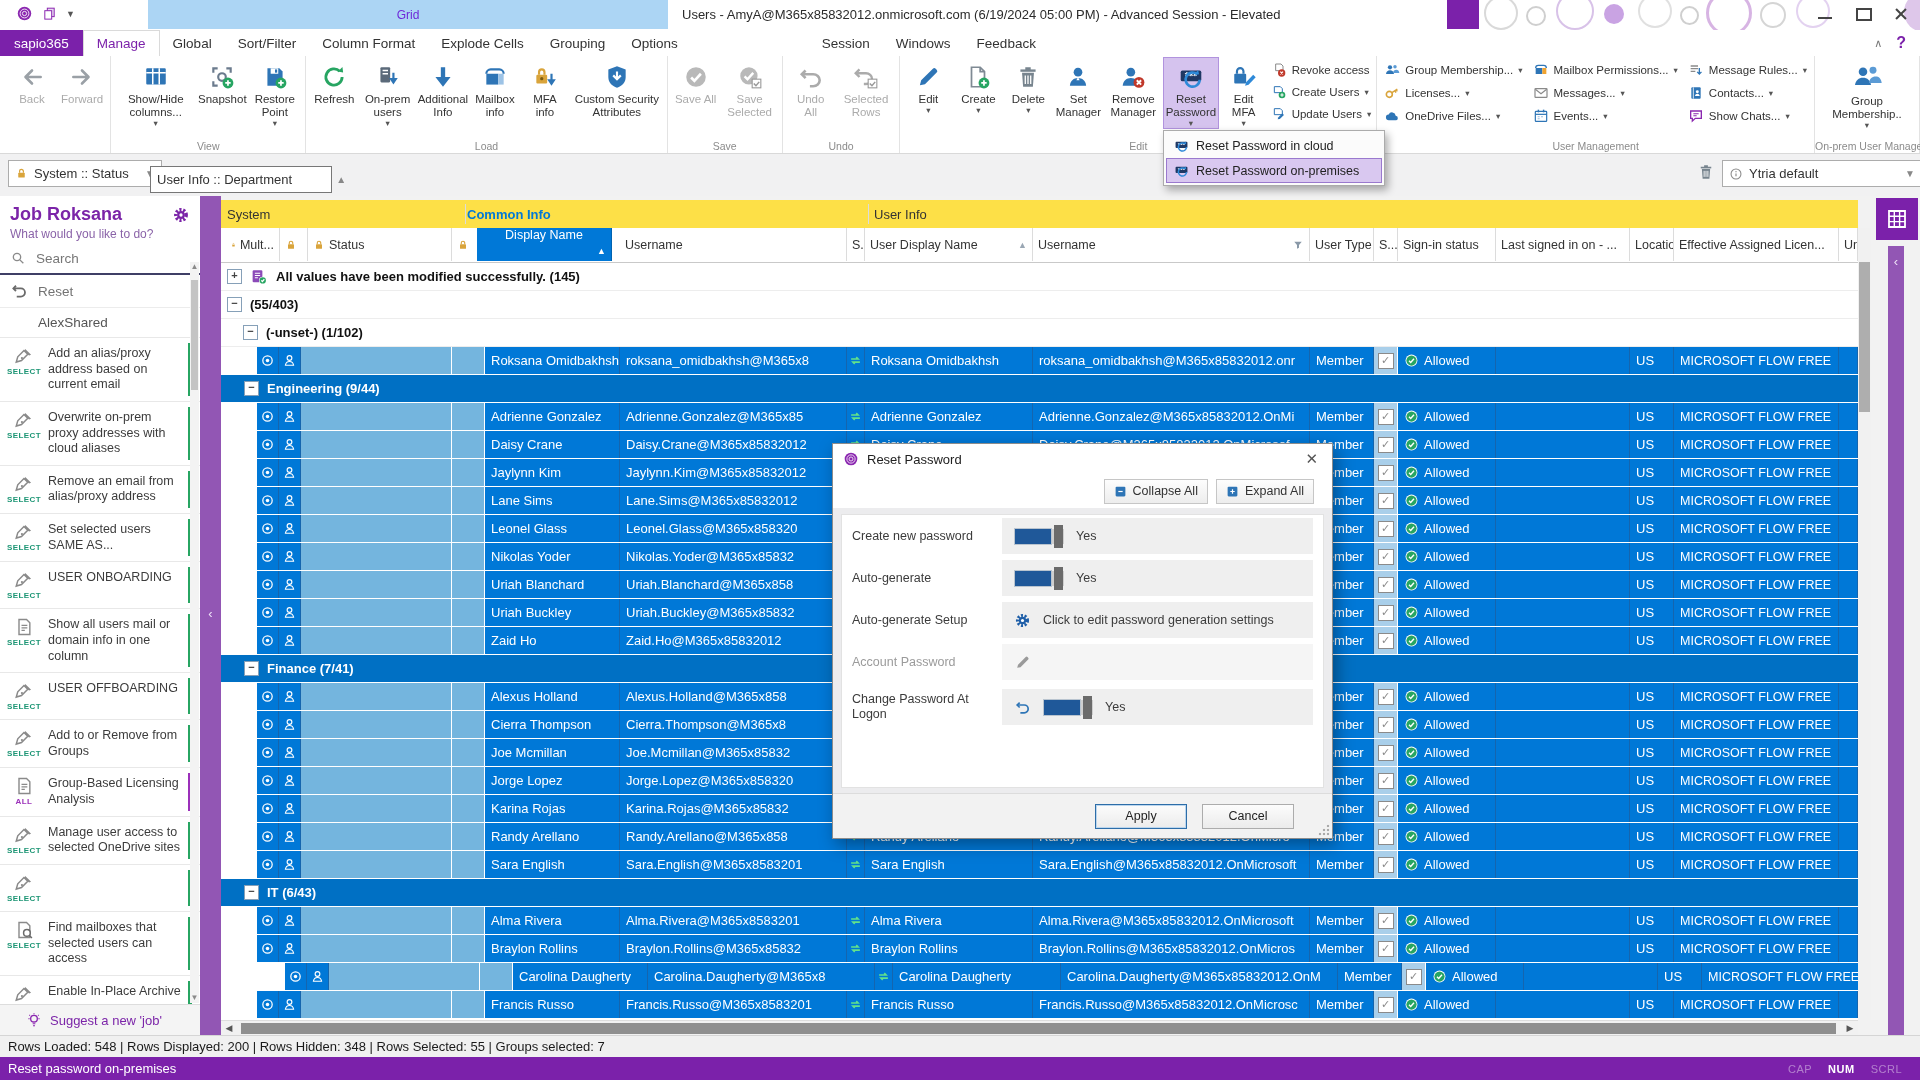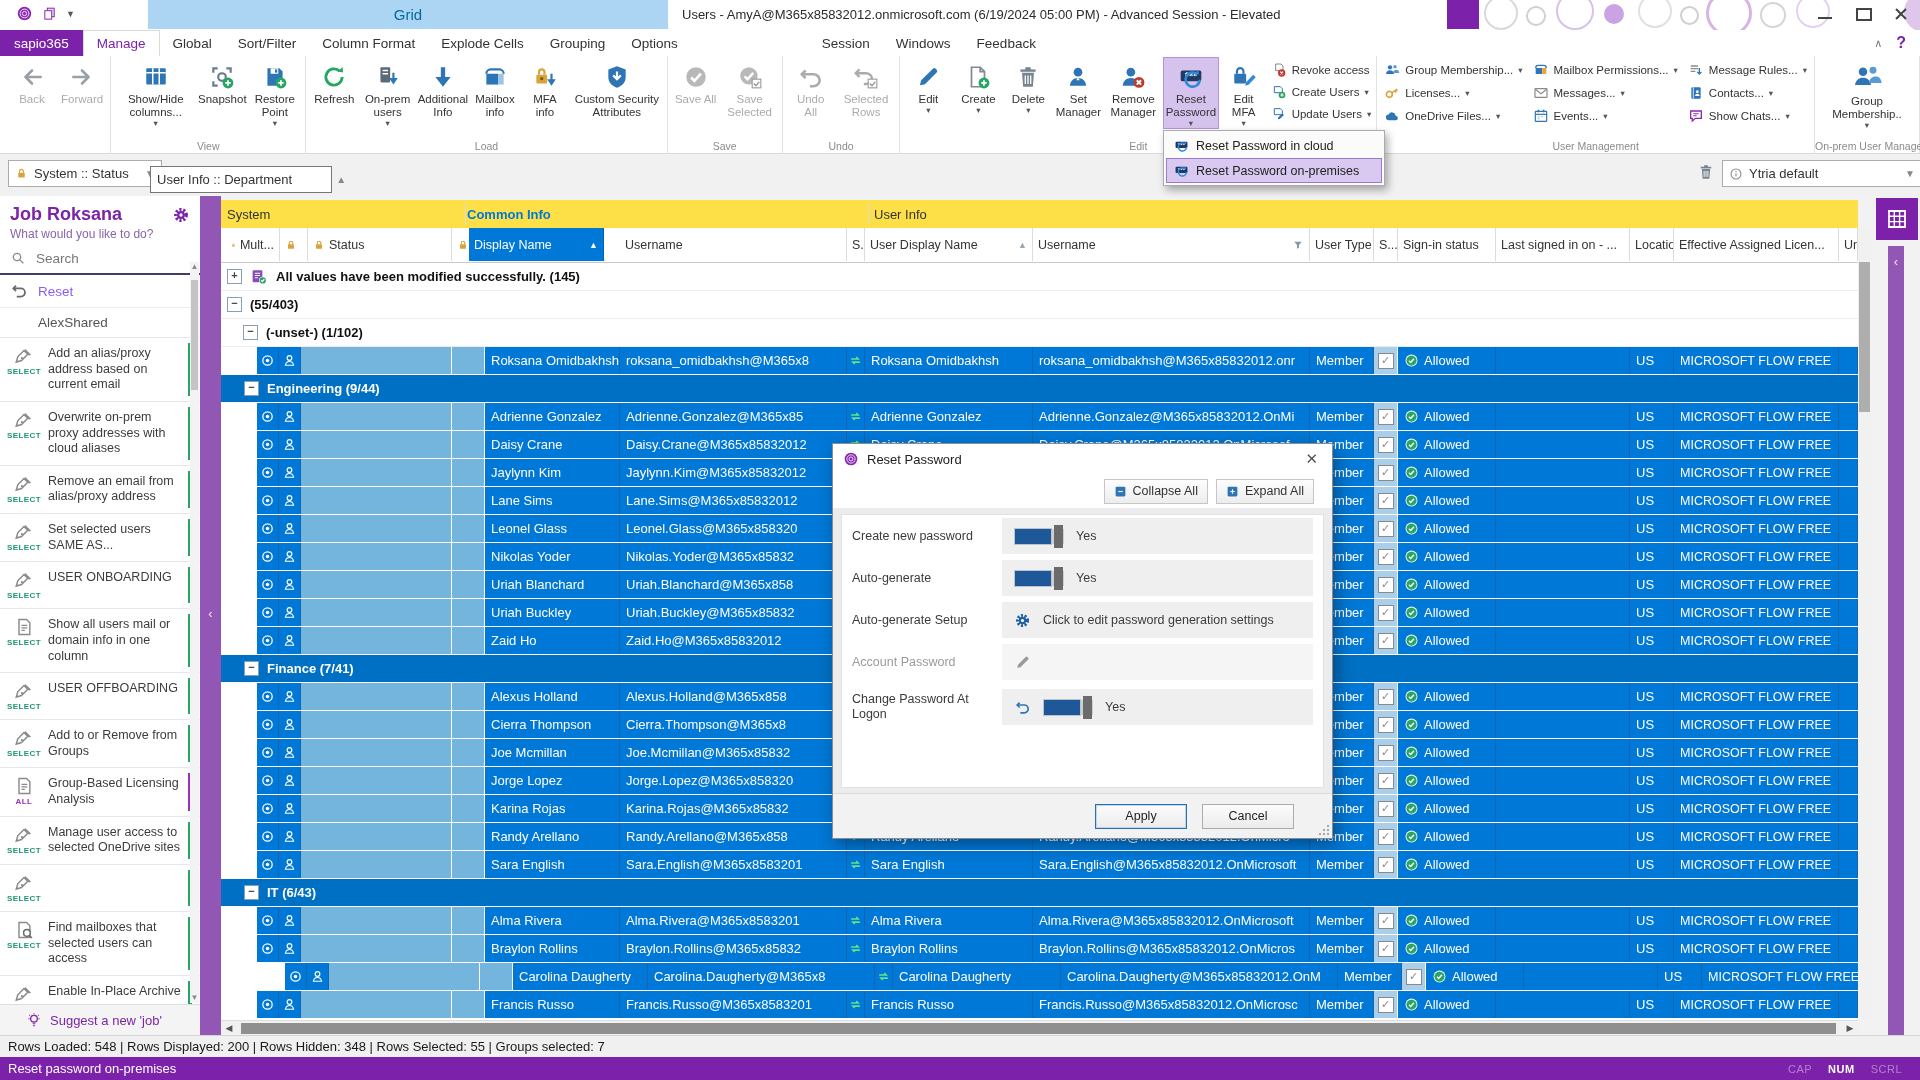--- a/index.html
+++ b/index.html
@@ -10,21 +10,21 @@
     -webkit-font-smoothing:antialiased;
     user-select:none;
   }
   .abs{position:absolute;}
   svg{display:block;}
 
   
   #titlebar{left:0;top:0;width:1920px;height:30px;background:#FFFFFF;border-bottom:1px solid #E8E8E8;overflow:hidden;}
   #qat{position:absolute;left:16px;top:5px;display:flex;align-items:center;gap:9px;}
   #ctxtab{position:absolute;left:148px;top:0;width:520px;height:29px;background:#ACD5F4;
-    display:flex;align-items:center;justify-content:center;font-size:15px;color:#0369a1;}
+    display:flex;align-items:center;justify-content:center;font-size:12px;color:#6d28d9;}
   #wintitle{position:absolute;left:682px;top:0;height:29px;display:flex;align-items:center;font-size:13px;color:#2B2B2B;white-space:nowrap;}
   .circ{position:absolute;border-radius:50%;}
   .wbtns{position:absolute;right:8px;top:4px;display:flex;gap:16px;z-index:5;}
   .wbtn{width:22px;height:20px;position:relative;cursor:pointer;}
   .wbtn.min::after{content:"";position:absolute;left:4px;right:4px;bottom:5px;border-bottom:2px solid #444;}
   .wbtn.max::after{content:"";position:absolute;left:4px;top:4px;width:12px;height:9px;border:2px solid #444;}
   .wbtn.close::before,.wbtn.close::after{content:"";position:absolute;left:10px;top:3px;width:2px;height:14px;background:#444;}
   .wbtn.close::before{transform:rotate(45deg);}
   .wbtn.close::after{transform:rotate(-45deg);}
 
@@ -65,21 +65,21 @@
   .combo .arr{margin-left:auto;color:#888;font-size:10px;}
 
   
   #sidebar{left:0;top:196px;width:200px;height:839px;background:#FFFFFF;border-right:1px solid #E0E0E0;overflow:hidden;}
   #sbhead{padding:8px 10px 2px;}
   #sbtitle{font-size:18px;font-weight:bold;color:#7B24A8;display:flex;align-items:center;}
   #sbtitle .sp{margin-left:auto;cursor:pointer;}
   #sbsub{font-size:12px;color:#8A63A8;margin-top:2px;}
   .srow{display:flex;align-items:center;gap:10px;padding:7px 10px;font-size:13.5px;color:#555;cursor:pointer;}
   #searchrow{border-bottom:2px solid #3F3F66;}
-  #resetrow{color:#8b5cf6;}
+  #resetrow{color:#737373;}
   #sharedrow{padding-left:38px;color:#555;border-top:1px solid #ECECEC;}
   #jobs{position:relative;}
   .jitem{position:relative;display:flex;gap:4px;padding:8px 10px 8px 4px;border-top:1px solid #E8E8E8;cursor:pointer;min-height:34px;box-sizing:border-box;}
   .jic{width:40px;flex:0 0 40px;display:flex;flex-direction:column;align-items:center;gap:1px;}
   .jbadge{font-size:8px;letter-spacing:.4px;color:#1C9574;font-weight:bold;}
   .jbadge.all{color:#9B30BA;}
   .jtxt{font-size:12.5px;color:#3C3C3C;line-height:1.25;padding-right:8px;}
   .jbar{position:absolute;right:8px;top:5px;bottom:5px;width:4px;background:#27A562;}
   .jbar.all{background:#9B30BA;}
   #sbfoot{position:absolute;left:0;right:0;bottom:0;height:30px;background:#F4F4F4;border-top:1px solid #DDD;
@@ -907,21 +907,21 @@
         </svg>
         <span>Status</span>
       </div>
       <div class="hcell" style="left: 231px; width: 33px;">
         <svg width="12" height="12" viewBox="0 0 24 24">
           <rect x="6" y="10.5" width="12" height="9" rx="1.2" fill="#D9A43B"></rect>
           <path d="M8.5 10.5V8a3.5 3.5 0 0 1 7 0v2.5" fill="none" stroke="#D9A43B" stroke-width="2.2"></path>
         </svg>
         <span></span>
       </div>
-      <div class="hcell sel" style="left: 248px; width: 135px;">
+      <div class="hcell sel" style="left: 256px; width: 135px; flex-direction: column;">
         <span>Display Name</span>
         <span class="sorticon">▲</span>
       </div>
       <div class="hcell" style="left: 399px; width: 227px;">
         <span>Username</span>
       </div>
       <div class="hcell" style="left: 626px; width: 18px;">
         <span>S...</span>
       </div>
       <div class="hcell" style="left: 644px; width: 168px;">

